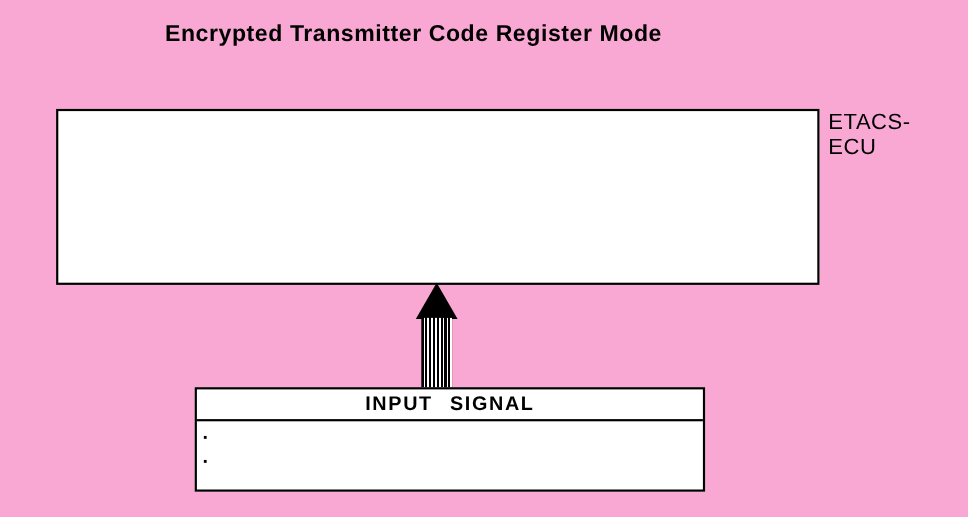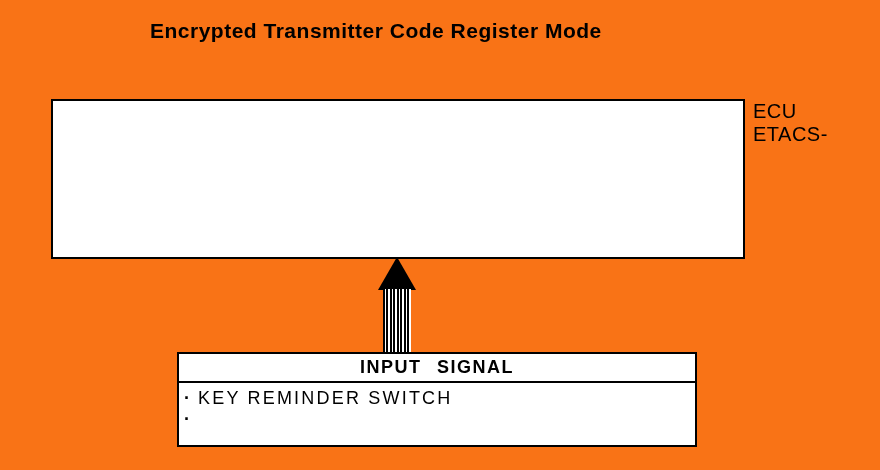--- a/index.html
+++ b/index.html
@@ -1,21 +1,21 @@
 <!DOCTYPE html>
 <html><head>
 <meta charset="utf-8">
 <style>
   * { margin: 0; padding: 0; box-sizing: border-box; }
   html, body { background: #ffffff; }
   .canvas {
     position: relative;
     width: 880px;
     height: 470px;
-    background: #f97316;
+    background: #f9a8d4;
     font-family: "Liberation Sans", sans-serif;
     color: #000000;
     overflow: hidden;
   }
   .diagram-title {
     position: absolute;
     left: 150px;
     top: 19px;
     font-size: 21px;
     font-weight: bold;
@@ -59,21 +59,21 @@
     background: repeating-linear-gradient(
       90deg,
       #000000 0px, #000000 2px,
       #ffffff 2px, #ffffff 3.5px
     );
   }
   .input-signal-box {
     position: absolute;
     left: 177px;
     top: 352px;
-    width: 520px;
+    width: 464px;
     height: 95px;
     border: 2px solid #000000;
     background: #ffffff;
   }
   .input-signal-header {
     height: 29px;
     border-bottom: 2px solid #000000;
     display: flex;
     align-items: center;
     justify-content: center;
@@ -105,35 +105,34 @@
 </head>
 <body>
 
 <div class="canvas">
 
   <div class="diagram-title">Encrypted Transmitter Code Register Mode</div>
 
   <div class="ecu-box"></div>
 
   <div class="ecu-label">
+    <div>ETACS-</div>
     <div>ECU</div>
-    <div>ETACS-</div>
   </div>
 
   <div class="arrow-up">
     <div class="arrow-head"></div>
     <div class="arrow-shaft"></div>
   </div>
 
   <div class="input-signal-box">
     <div class="input-signal-header">INPUT SIGNAL</div>
     <div class="input-signal-body">
       <div class="signal-item">
         <span class="bullet">·</span>
-        <span>KEY REMINDER SWITCH</span>
       </div>
       <div class="signal-item">
         <span class="bullet">·</span>
       </div>
     </div>
   </div>
 
 </div>
 
 </body></html>

